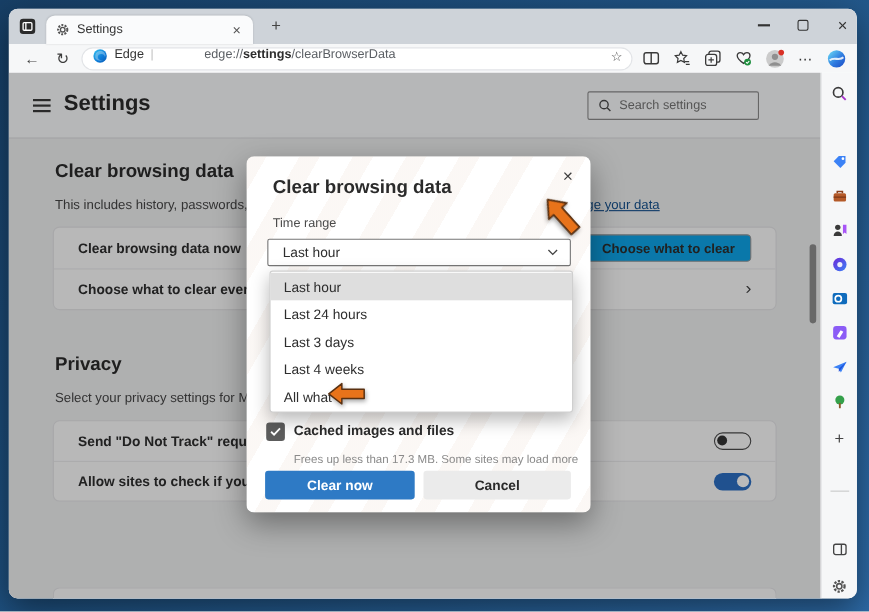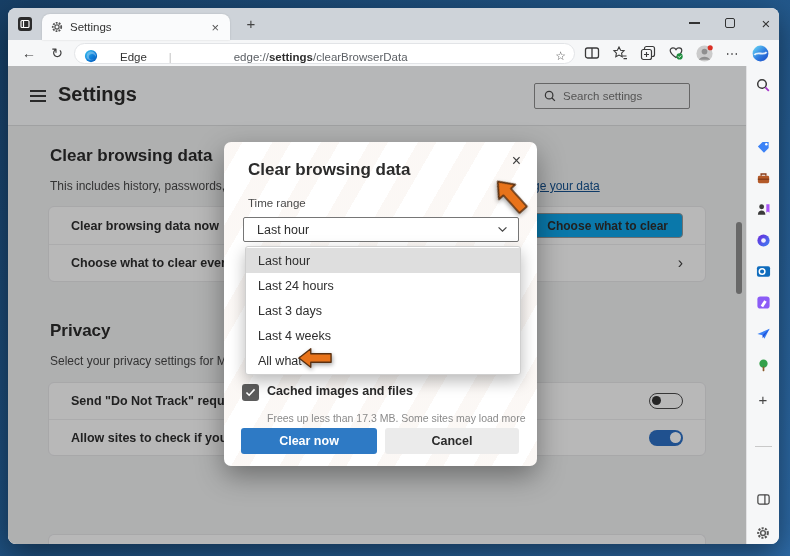--- a/index.html
+++ b/index.html
@@ -25,21 +25,21 @@
   .wc-min { left:671px; } .wc-max { left:707px; } .wc-close { left:743px; }
   .wc-min .bar { width:11px; height:1.4px; background:#333; }
   .wc-max .box { width:10px; height:10px; border:1.4px solid #333; border-radius:2px; }
   .wc-close span { font-size:15px; color:#333; }
 
   
   .toolbar { height:26px; background:#f6f7f8; display:flex; align-items:center; gap:6px;
              padding:0 8px 0 10px; flex:0 0 auto; }
   .nav-glyph { font-size:14px; color:#3c3c3c; width:22px; text-align:center; cursor:pointer; }
   .addr { flex:1; height:21px; background:#fff; border:1px solid #e2e4e7; border-radius:12px;
-          display:flex; align-items:flex-end; gap:22px; padding:0 8px 0 9px; }
+          display:flex; align-items:flex-start; gap:6px; padding:0 8px 0 9px; }
   .addr-badge-label { font-size:11.5px; color:#333; }
   .addr-sep { color:#c0c0c0; font-size:11px; }
   .url { font-size:11.5px; color:#5b5f64; flex:1; white-space:nowrap; overflow:hidden;margin-left:40px; }
   .url b { color:#2e2e2e; }
   .addr-star { font-size:12px; color:#555; cursor:pointer; }
   .tb-icon { width:22px; height:22px; display:flex; align-items:center; justify-content:center;
              cursor:pointer; flex:0 0 auto; }
   .more-glyph { font-size:13px; color:#333; }
 
   

